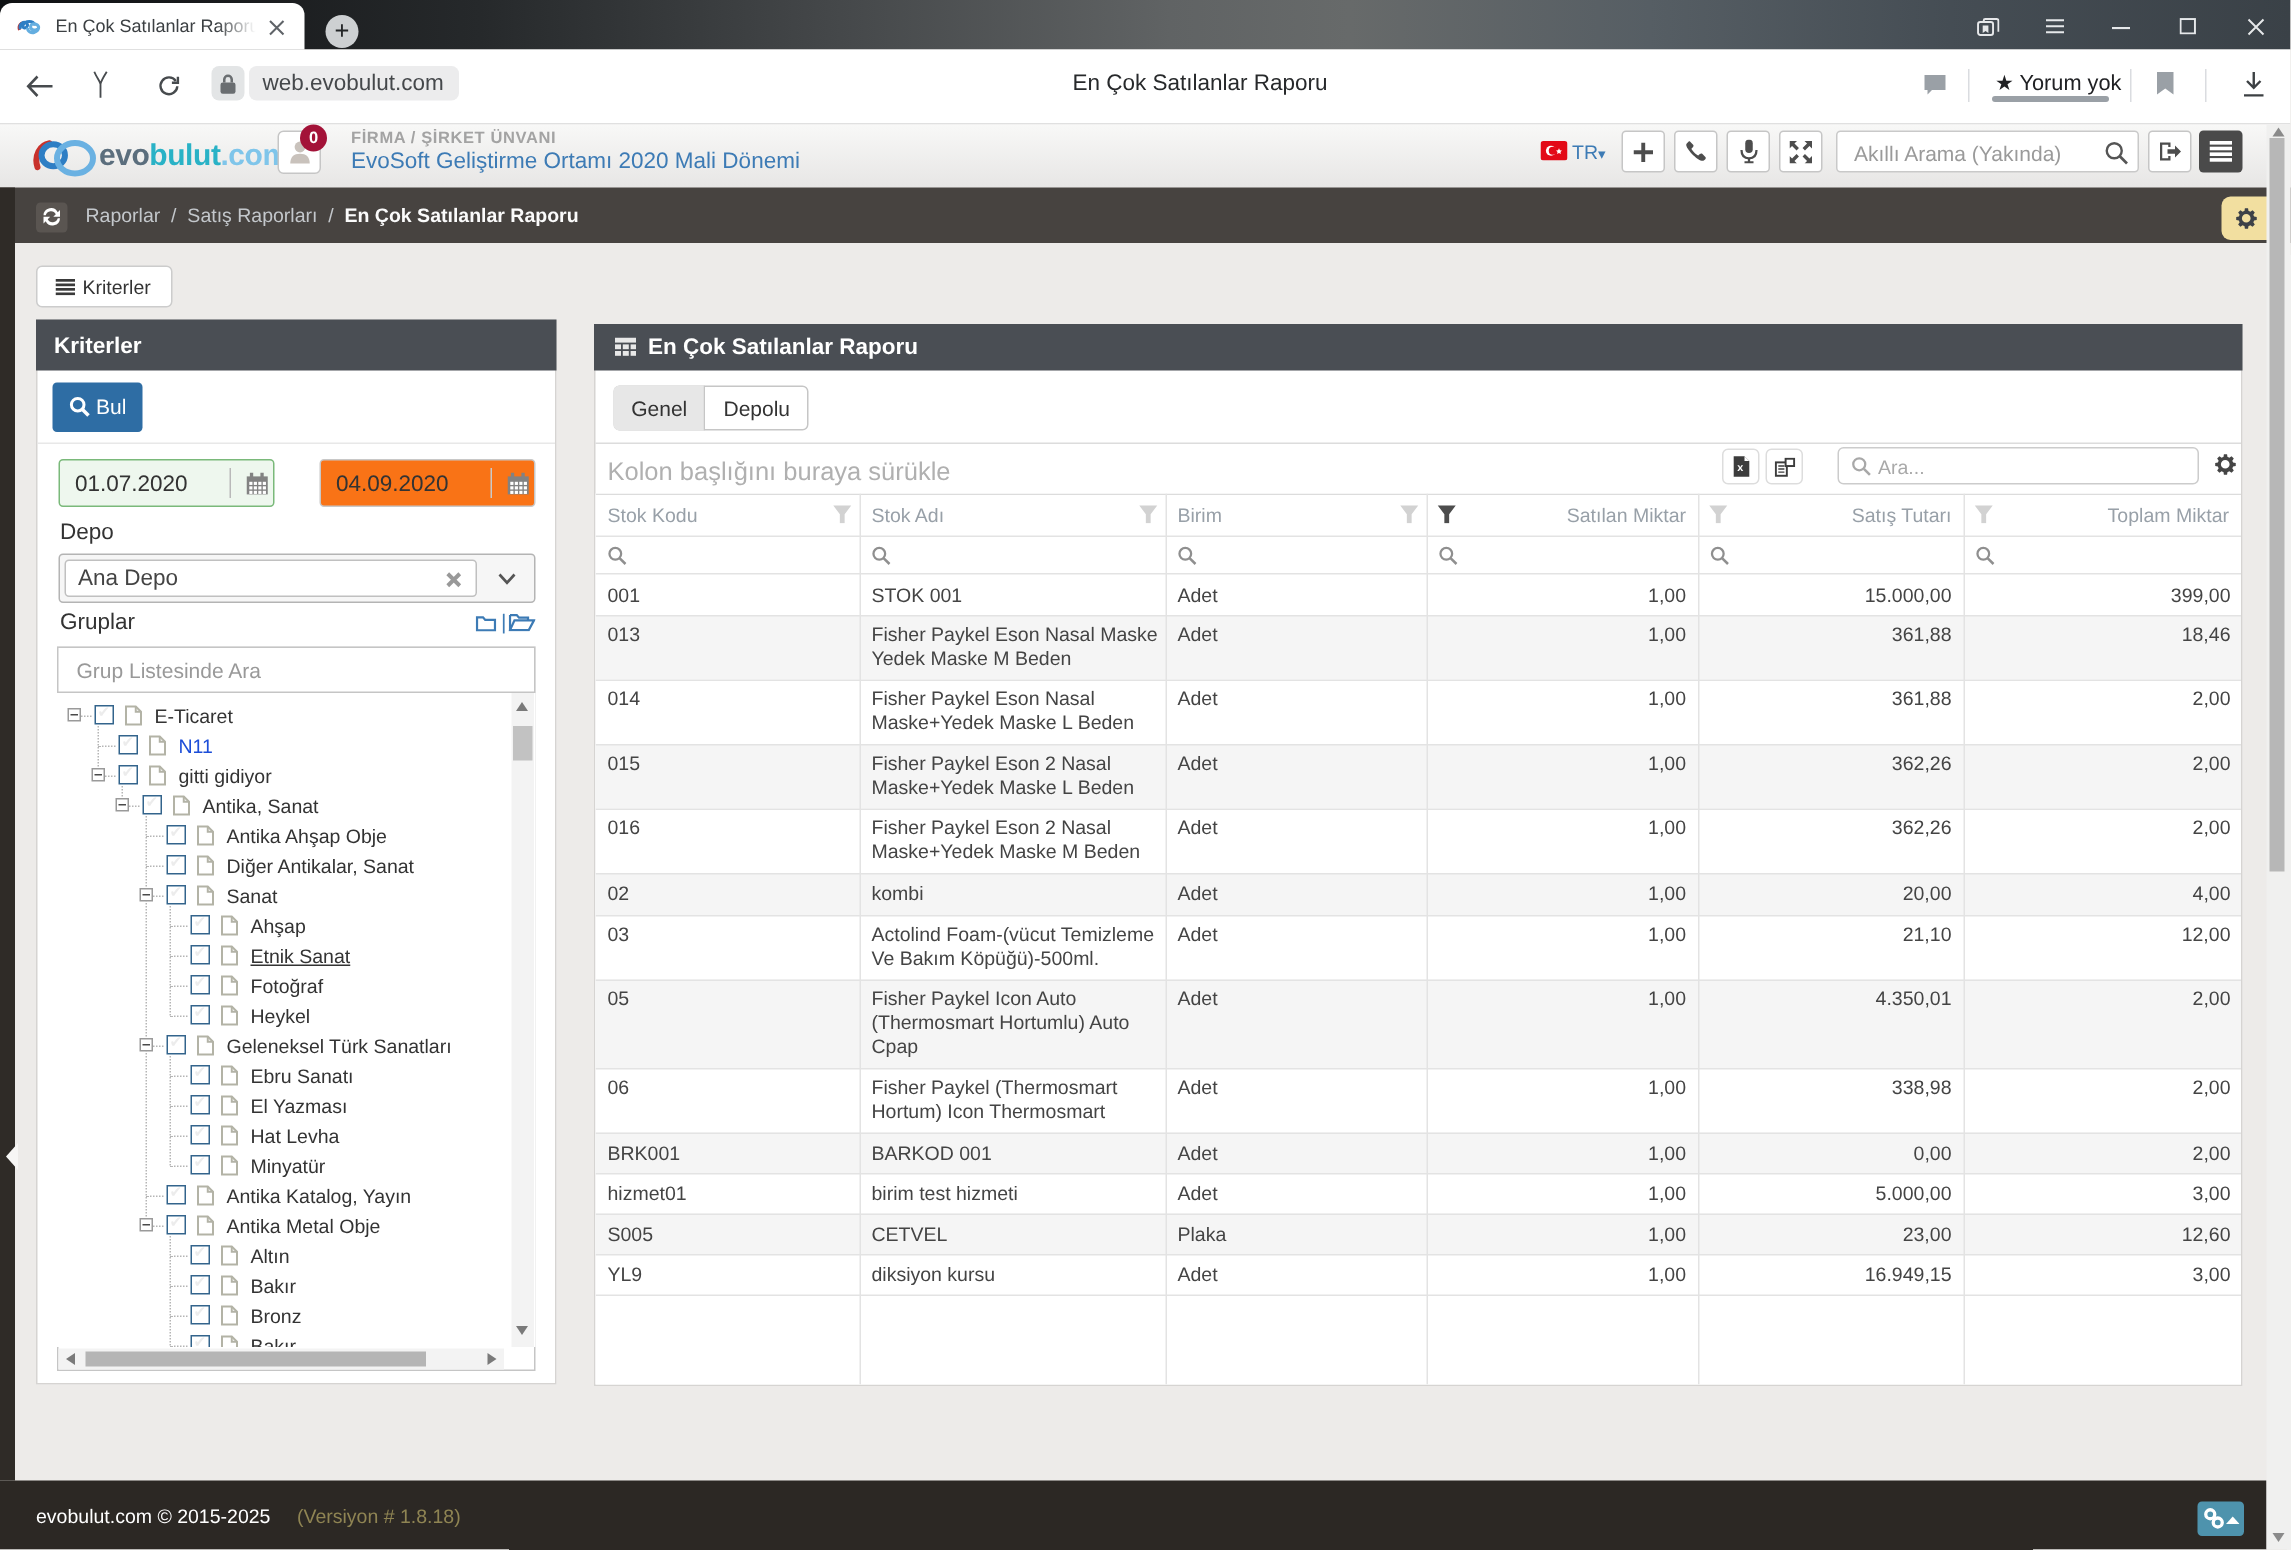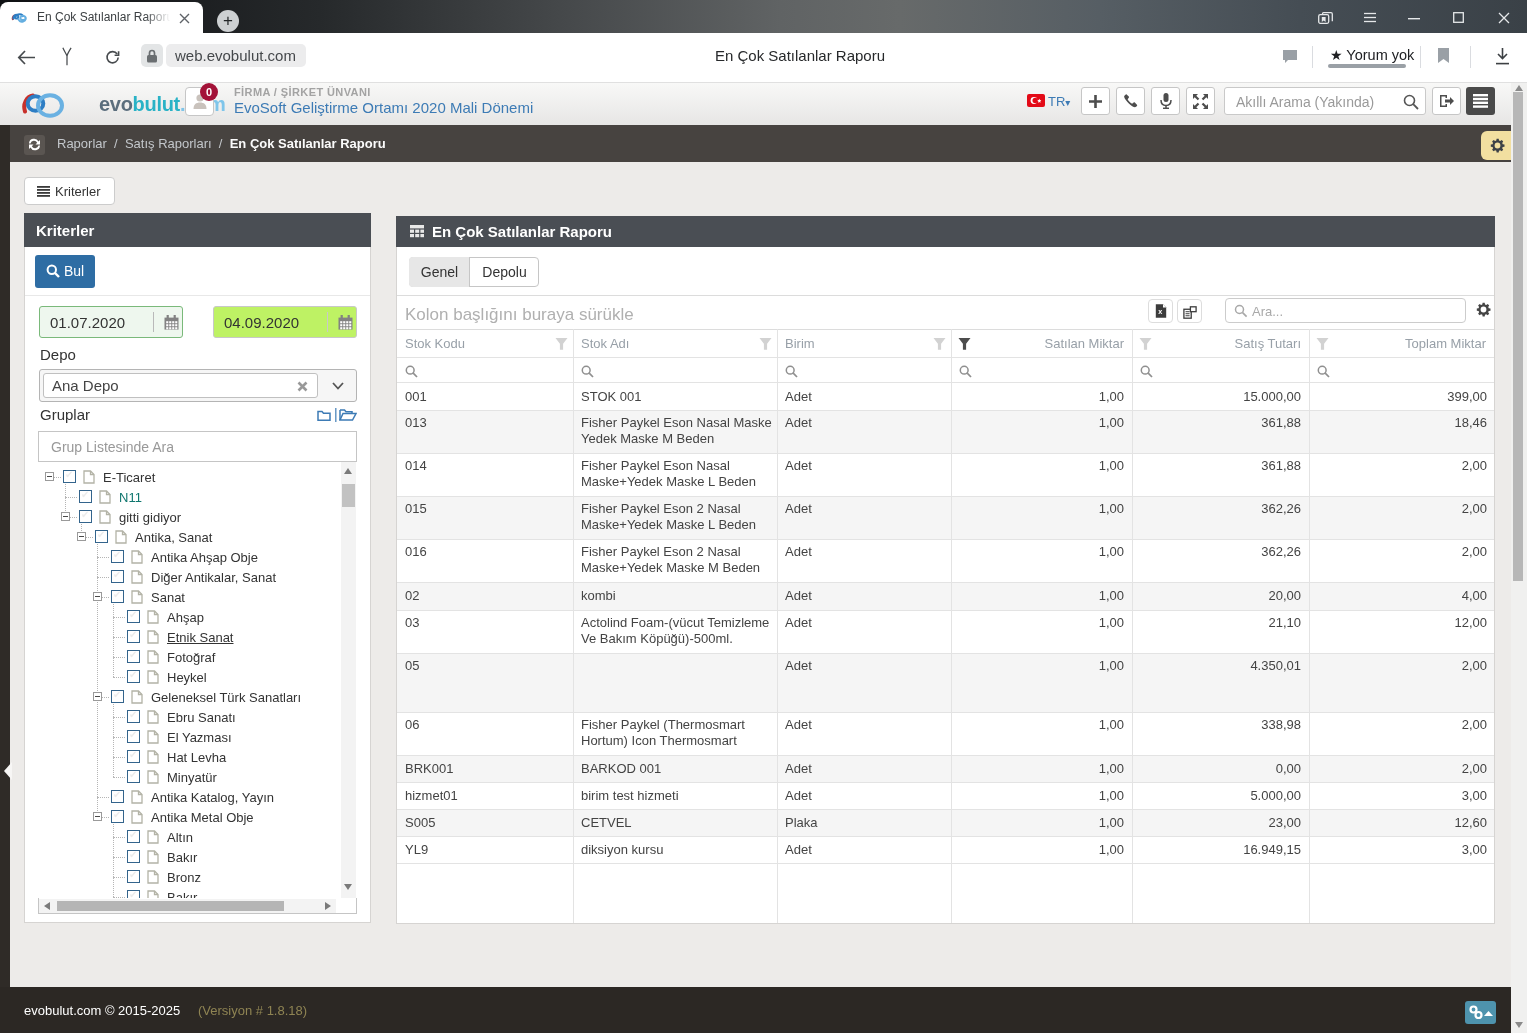--- a/index.html
+++ b/index.html
@@ -40,21 +40,21 @@
 #rpanel { left:396px; top:216px; width:1099px; height:708px; }
 .phead { background:#4a4e54; color:#fff; font-size:15px; font-weight:bold; }
 #lphead { left:24px; top:213px; width:347px; height:34px; }
 #rphead { left:396px; top:216px; width:1099px; height:31px; }
 
 #bulbtn { left:35px; top:255px; width:60px; height:33px; background:#2e6da4; border-radius:3px; color:#fff; font-size:14px; }
 #lsep { left:25px; top:295px; width:345px; height:1px; background:#e8e8e8; }
 
 .dinput { height:32px; border-radius:3px; font-size:15px; color:#333; }
 #date1 { left:39px; top:306px; width:144px; background:#eef7ee; border:1px solid #7ab97a; }
-#date2 { left:213px; top:306px; width:144px; background:#bef264; border:1px solid #c8c8c8; }
+#date2 { left:213px; top:306px; width:144px; background:#f97316; border:1px solid #c8c8c8; }
 
 .lbl { font-size:15px; color:#333; }
 
 #sel2 { left:39px; top:369px; width:318px; height:33px; border:1px solid #b4b4b4; border-radius:3px; background:#f6f6f6; }
 #sel2in { left:43px; top:373px; width:275px; height:25px; background:#fff; border:1px solid #c0c0c0; border-radius:3px; font-size:15px; color:#444; }
 
 #treewrap { left:38px; top:431px; width:319px; height:483px; border:1px solid #c5c5c5; background:#fff; }
 #treesearch { left:38px; top:431px; width:319px; height:31px; border:1px solid #c5c5c5; background:#fff; font-size:14px; color:#999; }
 
 
@@ -147,21 +147,21 @@
     <line x1="1" y1="15.6" x2="14" y2="15.6" stroke="#3c4043" stroke-width="1.6"></line>
   </svg>
 
 <div class="abs" id="appheader"></div>
 
 <svg class="abs" style="left:22px;top:88px;" width="44" height="31" viewBox="0 0 44 31">
   <path d="M3 23.5 C0.5 16 4.5 8.5 11 7.5" fill="none" stroke="#c8312b" stroke-width="4" stroke-linecap="round"></path>
   <ellipse cx="13.5" cy="15.5" rx="7.8" ry="7.3" fill="none" stroke="#2e7ec4" stroke-width="4"></ellipse>
   <ellipse cx="28" cy="17.5" rx="12" ry="10.2" fill="none" stroke="#6ab1e2" stroke-width="4"></ellipse>
 </svg>
-<div class="abs" style="left:66px;top:93px;font-size:20px;font-weight:bold;letter-spacing:-0.3px;"><span style="color:#5b6e7d;margin-left:33px;">evo</span><span style="color:#29b2c6;">bulut</span><span style="color:#7fc5ea;">.com</span></div>
+<div class="abs" style="left:66px;top:93px;font-size:20px;font-weight:bold;letter-spacing:-0.3px;"><span style="color:#5b6e7d;">evo</span><span style="color:#29b2c6;">bulut</span><span style="color:#7fc5ea;">.com</span></div>
 <div class="abs" style="left:185px;top:87px;width:29px;height:29px;background:#fff;border:1px solid #c6c6c6;border-radius:4px;">
   <svg style="position:absolute;left:6px;top:5px;" width="16" height="18" viewBox="0 0 16 18">
       <circle cx="8" cy="5" r="3.6" fill="#c9c2bc"></circle>
       <path d="M1.5 16 C1.5 11.5 4 9.5 8 9.5 C12 9.5 14.5 11.5 14.5 16 Z" fill="#c9c2bc"></path>
     </svg>
 </div>
 <div class="abs" style="left:200px;top:83px;width:18px;height:18px;border-radius:50%;background:#a31238;color:#fff;font-size:11px;font-weight:bold;text-align:center;line-height:18px;">0</div>
 <div class="abs" style="left:234px;top:86px;font-size:11px;font-weight:bold;color:#a3a3a3;letter-spacing:0.4px;">FİRMA / ŞİRKET ÜNVANI</div>
 <div class="abs" style="left:234px;top:99px;font-size:15px;color:#3d7bb5;">EvoSoft Geliştirme Ortamı 2020 Mali Dönemi</div>
 
@@ -492,20 +492,21 @@
 <div style="position:absolute;left:0;top:281px;width:1097px;height:1px;background:#e3e3e3;"></div>
 <div class="cell" style="position:absolute;left:8px;top:286px;">03</div>
 <div class="cell" style="position:absolute;left:184px;top:286px;line-height:16px;">Actolind Foam-(vücut Temizleme<br>Ve Bakım Köpüğü)-500ml.</div>
 <div class="cell" style="position:absolute;left:388px;top:286px;">Adet</div>
 <div class="cell" style="position:absolute;left:562px;width:165px;top:286px;text-align:right;">1,00</div>
 <div class="cell" style="position:absolute;left:743px;width:161px;top:286px;text-align:right;">21,10</div>
 <div class="cell" style="position:absolute;left:920px;width:170px;top:286px;text-align:right;">12,00</div>
 <div style="position:absolute;left:0;top:324px;width:1097px;height:1px;background:#e3e3e3;"></div>
 <div style="position:absolute;left:0;top:324px;width:1097px;height:59px;background:#f5f5f5;z-index:-1;"></div>
 <div class="cell" style="position:absolute;left:8px;top:329px;">05</div>
+<div class="cell" style="position:absolute;left:184px;top:329px;line-height:16px;">Fisher Paykel Icon Auto<br>(Thermosmart Hortumlu) Auto<br>Cpap</div>
 <div class="cell" style="position:absolute;left:388px;top:329px;">Adet</div>
 <div class="cell" style="position:absolute;left:562px;width:165px;top:329px;text-align:right;">1,00</div>
 <div class="cell" style="position:absolute;left:743px;width:161px;top:329px;text-align:right;">4.350,01</div>
 <div class="cell" style="position:absolute;left:920px;width:170px;top:329px;text-align:right;">2,00</div>
 <div style="position:absolute;left:0;top:383px;width:1097px;height:1px;background:#e3e3e3;"></div>
 <div class="cell" style="position:absolute;left:8px;top:388px;">06</div>
 <div class="cell" style="position:absolute;left:184px;top:388px;line-height:16px;">Fisher Paykel (Thermosmart<br>Hortum) Icon Thermosmart</div>
 <div class="cell" style="position:absolute;left:388px;top:388px;">Adet</div>
 <div class="cell" style="position:absolute;left:562px;width:165px;top:388px;text-align:right;">1,00</div>
 <div class="cell" style="position:absolute;left:743px;width:161px;top:388px;text-align:right;">338,98</div>
@@ -561,21 +562,21 @@
       </svg></div>
 <div style="position:absolute;left:65px;top:8px;font-size:13px;color:#333;white-space:nowrap;">E-Ticaret</div>
 <div style="position:absolute;left:27px;top:35px;width:12px;border-top:1px dotted #b5b5b5;"></div>
 <div style="position:absolute;left:41px;top:28px;width:13px;height:13px;border:1px solid #33648c;background:#fff;">
       <span style="position:absolute;left:1px;top:-2px;font-size:10px;color:#ececec;">✔</span>
     </div>
 <div style="position:absolute;left:61px;top:28px;"><svg width="12" height="14" viewBox="0 0 12 14">
         <path d="M1 1 h6.5 l3.5 3.5 v8.5 h-10 z" fill="#fff" stroke="#b3b3a6" stroke-width="1.3"></path>
         <path d="M7.5 1 v3.5 h3.5" fill="none" stroke="#b3b3a6" stroke-width="1.3"></path>
       </svg></div>
-<div style="position:absolute;left:81px;top:28px;font-size:13px;color:#0f766e;white-space:nowrap;">N11</div>
+<div style="position:absolute;left:81px;top:28px;font-size:13px;color:#1d4ed8;white-space:nowrap;">N11</div>
 <div style="position:absolute;left:23px;top:50px;width:9px;height:9px;border:1px solid #9a9a9a;background:#fff;"></div>
 <div style="position:absolute;left:25px;top:54px;width:5px;height:1px;background:#4a4a4a;"></div>
 <div style="position:absolute;left:32px;top:55px;width:7px;border-top:1px dotted #b5b5b5;"></div>
 <div style="position:absolute;left:41px;top:48px;width:13px;height:13px;border:1px solid #33648c;background:#fff;">
       <span style="position:absolute;left:1px;top:-2px;font-size:10px;color:#ececec;">✔</span>
     </div>
 <div style="position:absolute;left:61px;top:48px;"><svg width="12" height="14" viewBox="0 0 12 14">
         <path d="M1 1 h6.5 l3.5 3.5 v8.5 h-10 z" fill="#fff" stroke="#b3b3a6" stroke-width="1.3"></path>
         <path d="M7.5 1 v3.5 h3.5" fill="none" stroke="#b3b3a6" stroke-width="1.3"></path>
       </svg></div>

